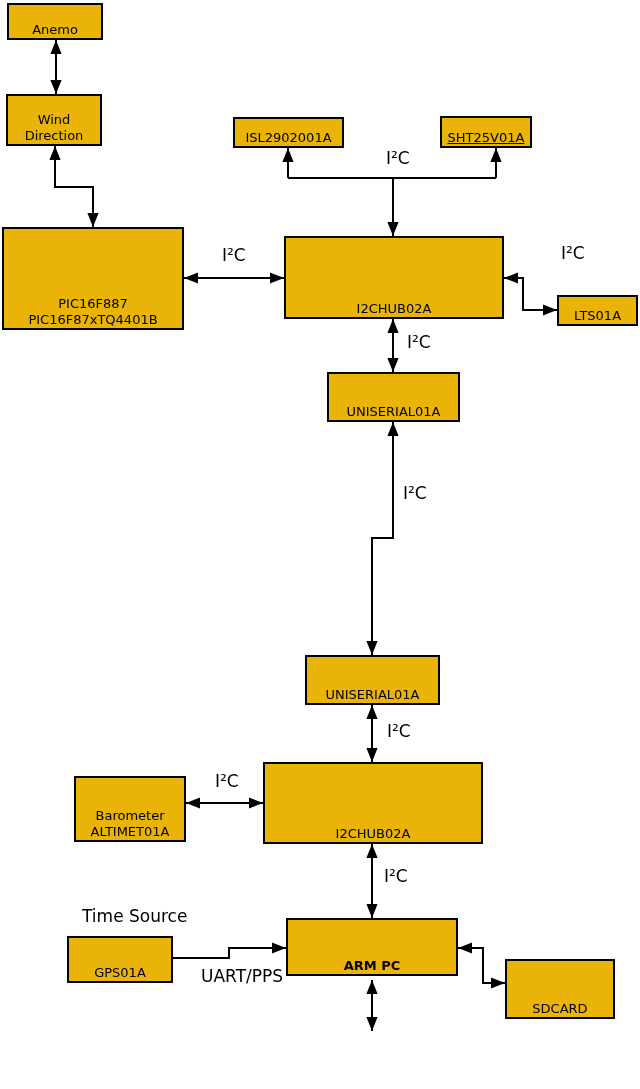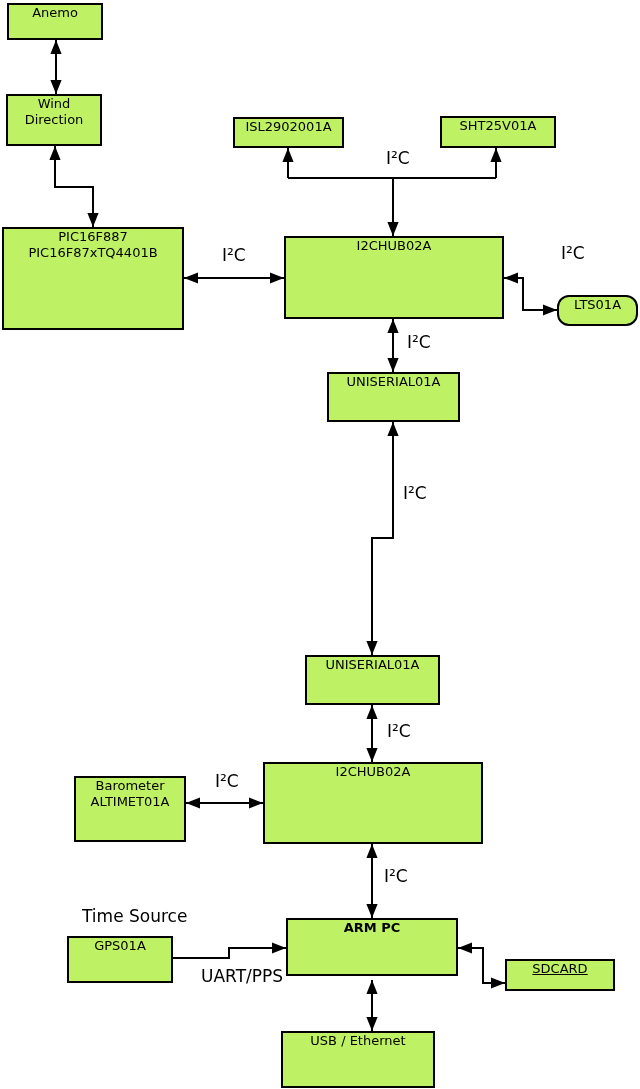--- a/index.html
+++ b/index.html
@@ -14,25 +14,25 @@
   }
   #wires {
     position: absolute;
     left: 0; top: 0;
     width: 640px; height: 1089px;
   }
   .node {
     position: absolute;
     box-sizing: border-box;
     border: 2px solid #000000;
-    background: #bef264;
+    background: #eab308;
     display: flex;
     flex-direction: column;
     align-items: center;
-    justify-content: flex-start;
+    justify-content: flex-end;
     text-align: center;
     font-size: 13px;
     line-height: 16px;
   }
   .edge-label {
     position: absolute;
     font-size: 17px;
     line-height: 15px;
     white-space: nowrap;
   }
@@ -79,29 +79,29 @@
 
   <div class="node" style="left:2px; top:227px; width:182px; height:103px;">
     <span>PIC16F887</span>
     <span>PIC16F87xTQ4401B</span>
   </div>
 
   <div class="node" style="left:233px; top:117px; width:111px; height:31px;">
     <span>ISL2902001A</span>
   </div>
 
-  <div class="node" style="left:440px; top:116px; width:116px; height:32px;">
+  <div class="node" style="left:440px; top:116px; width:92px; height:32px;text-decoration:underline;">
     <span>SHT25V01A</span>
   </div>
 
   <div class="node" style="left:284px; top:236px; width:220px; height:83px;">
     <span>I2CHUB02A</span>
   </div>
 
-  <div class="node" style="left:557px; top:295px; width:81px; height:31px;border-radius:12px;">
+  <div class="node" style="left:557px; top:295px; width:81px; height:31px;">
     <span>LTS01A</span>
   </div>
 
   <div class="node" style="left:327px; top:372px; width:133px; height:50px;">
     <span>UNISERIAL01A</span>
   </div>
 
   <div class="node" style="left:305px; top:655px; width:135px; height:50px;">
     <span>UNISERIAL01A</span>
   </div>
@@ -116,27 +116,24 @@
   </div>
 
   <div class="node" style="left:67px; top:936px; width:106px; height:47px;">
     <span>GPS01A</span>
   </div>
 
   <div class="node" style="left:286px; top:918px; width:172px; height:58px;font-weight:bold;">
     <span>ARM PC</span>
   </div>
 
-  <div class="node" style="left:505px; top:959px; width:110px; height:32px;text-decoration:underline;">
+  <div class="node" style="left:505px; top:959px; width:110px; height:60px;">
     <span>SDCARD</span>
   </div>
 
-  <div class="node" style="left:281px; top:1031px; width:154px; height:57px;">
-    <span>USB / Ethernet</span>
-  </div>
 
   <div class="edge-label" style="left:386px; top:151px;">I²C</div>
   <div class="edge-label" style="left:222px; top:248px;">I²C</div>
   <div class="edge-label" style="left:561px; top:246px;">I²C</div>
   <div class="edge-label" style="left:407px; top:335px;">I²C</div>
   <div class="edge-label" style="left:403px; top:486px;">I²C</div>
   <div class="edge-label" style="left:387px; top:724px;">I²C</div>
   <div class="edge-label" style="left:215px; top:774px;">I²C</div>
   <div class="edge-label" style="left:384px; top:869px;">I²C</div>
   <div class="edge-label" style="left:82px; top:909px;">Time Source</div>

